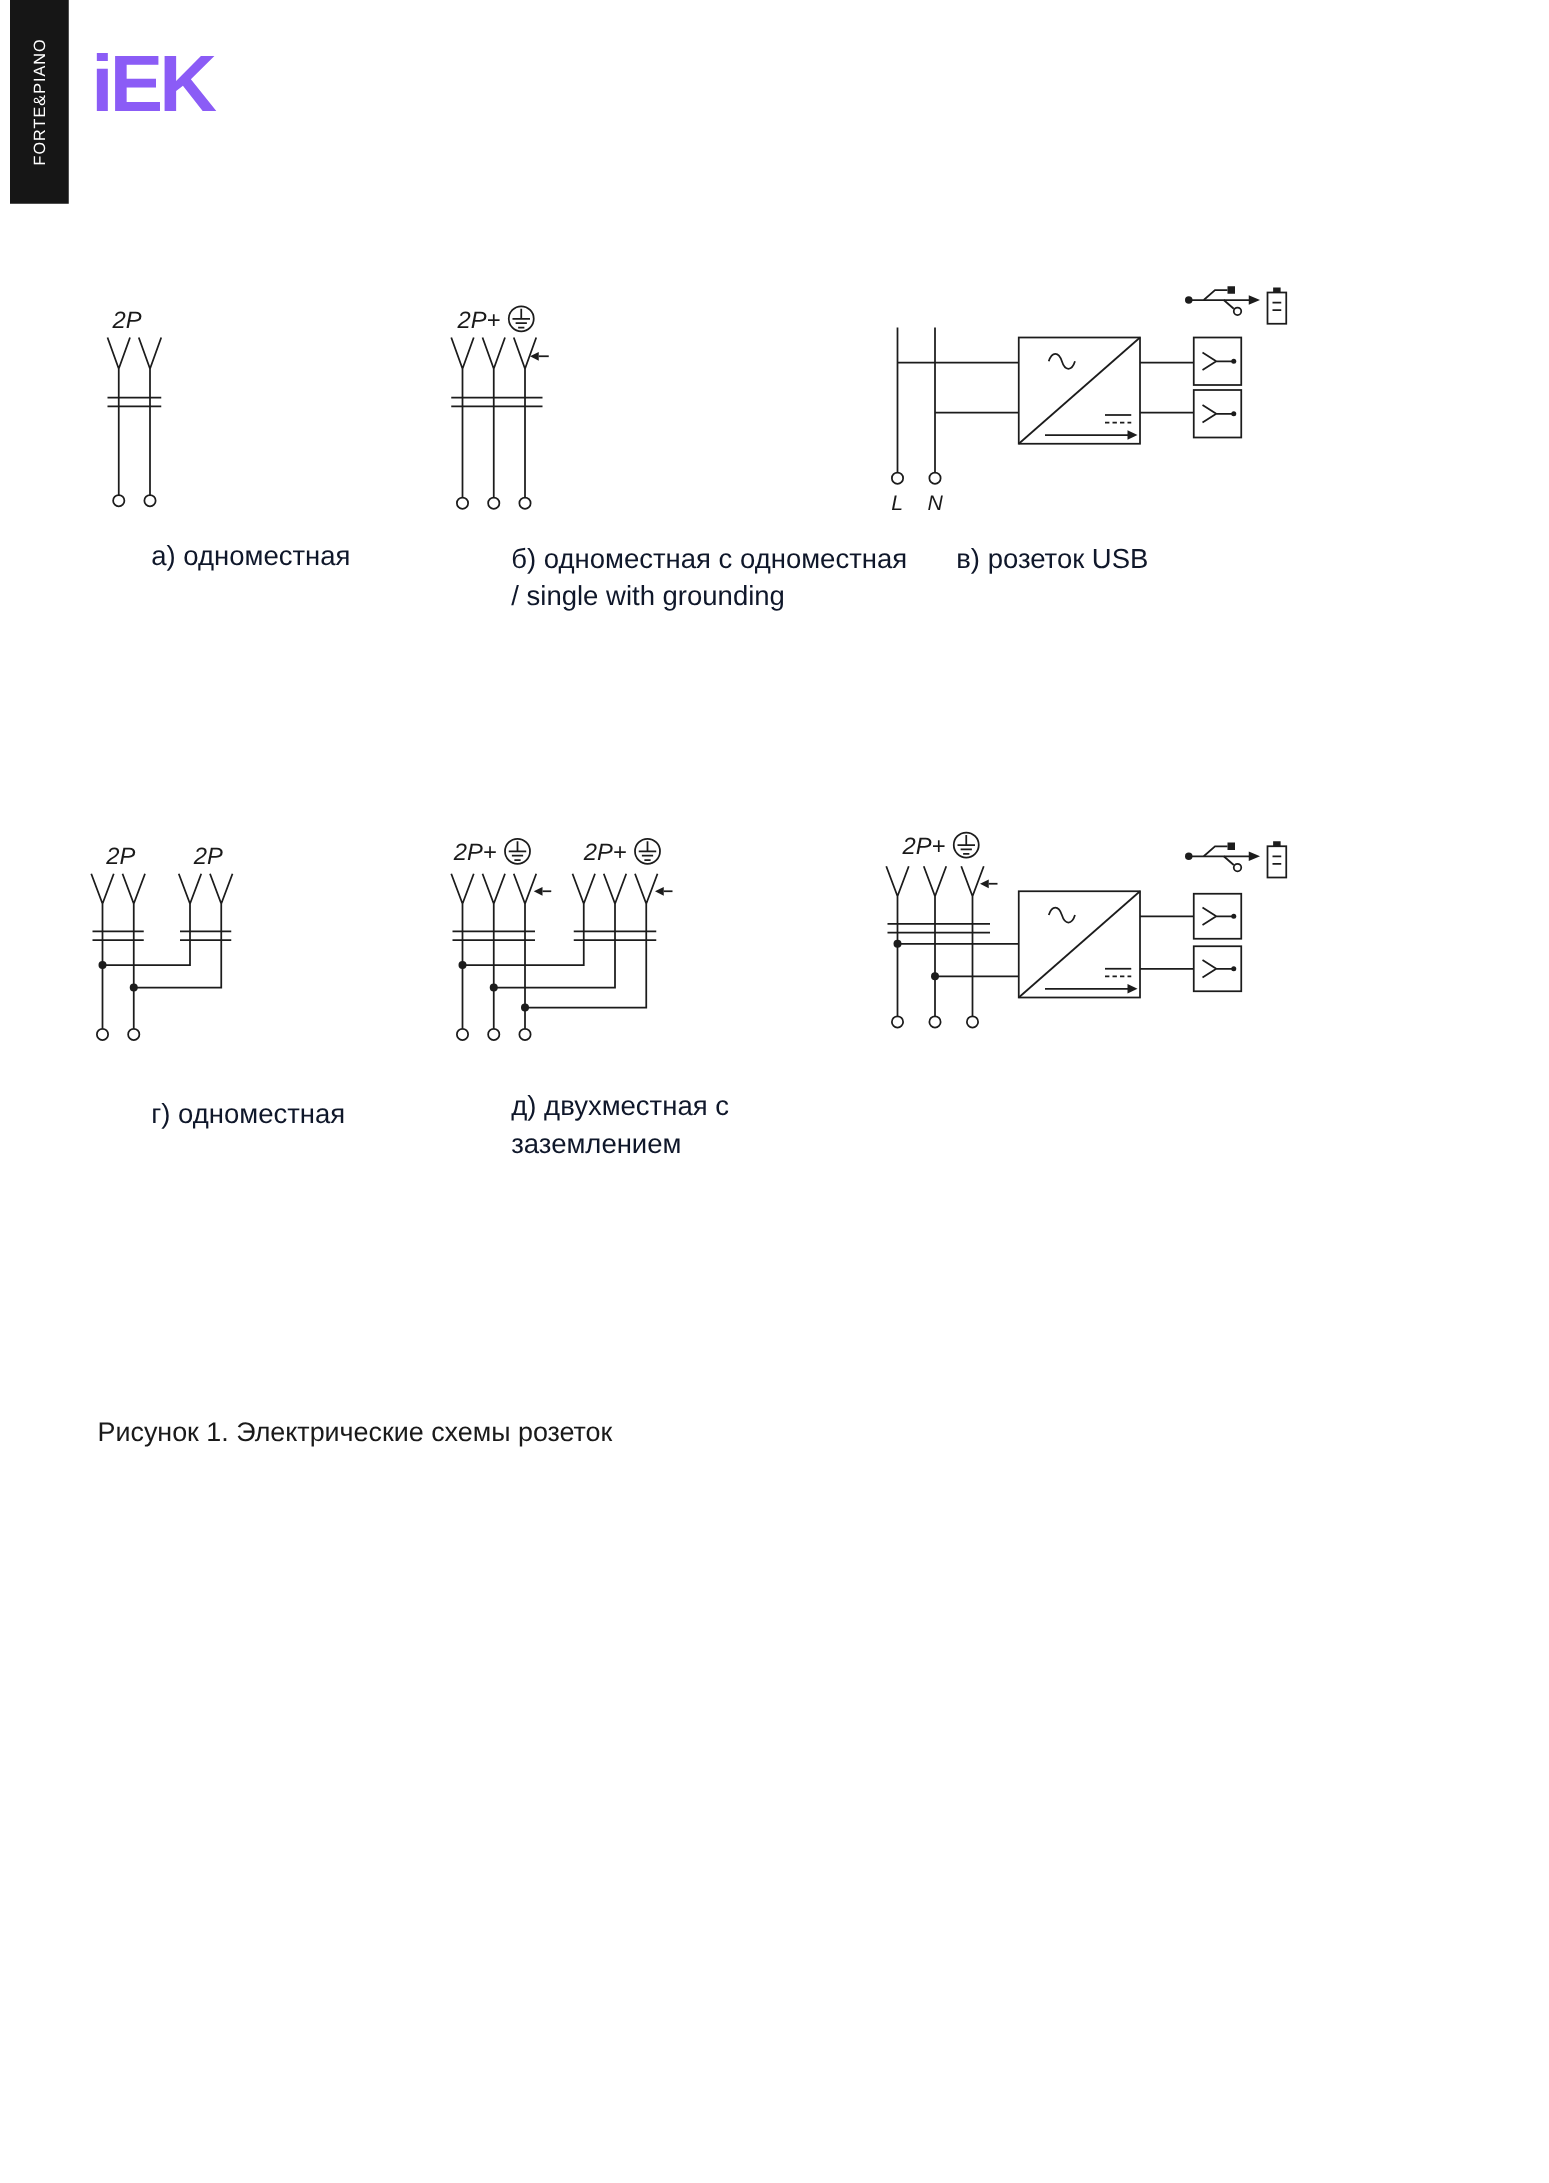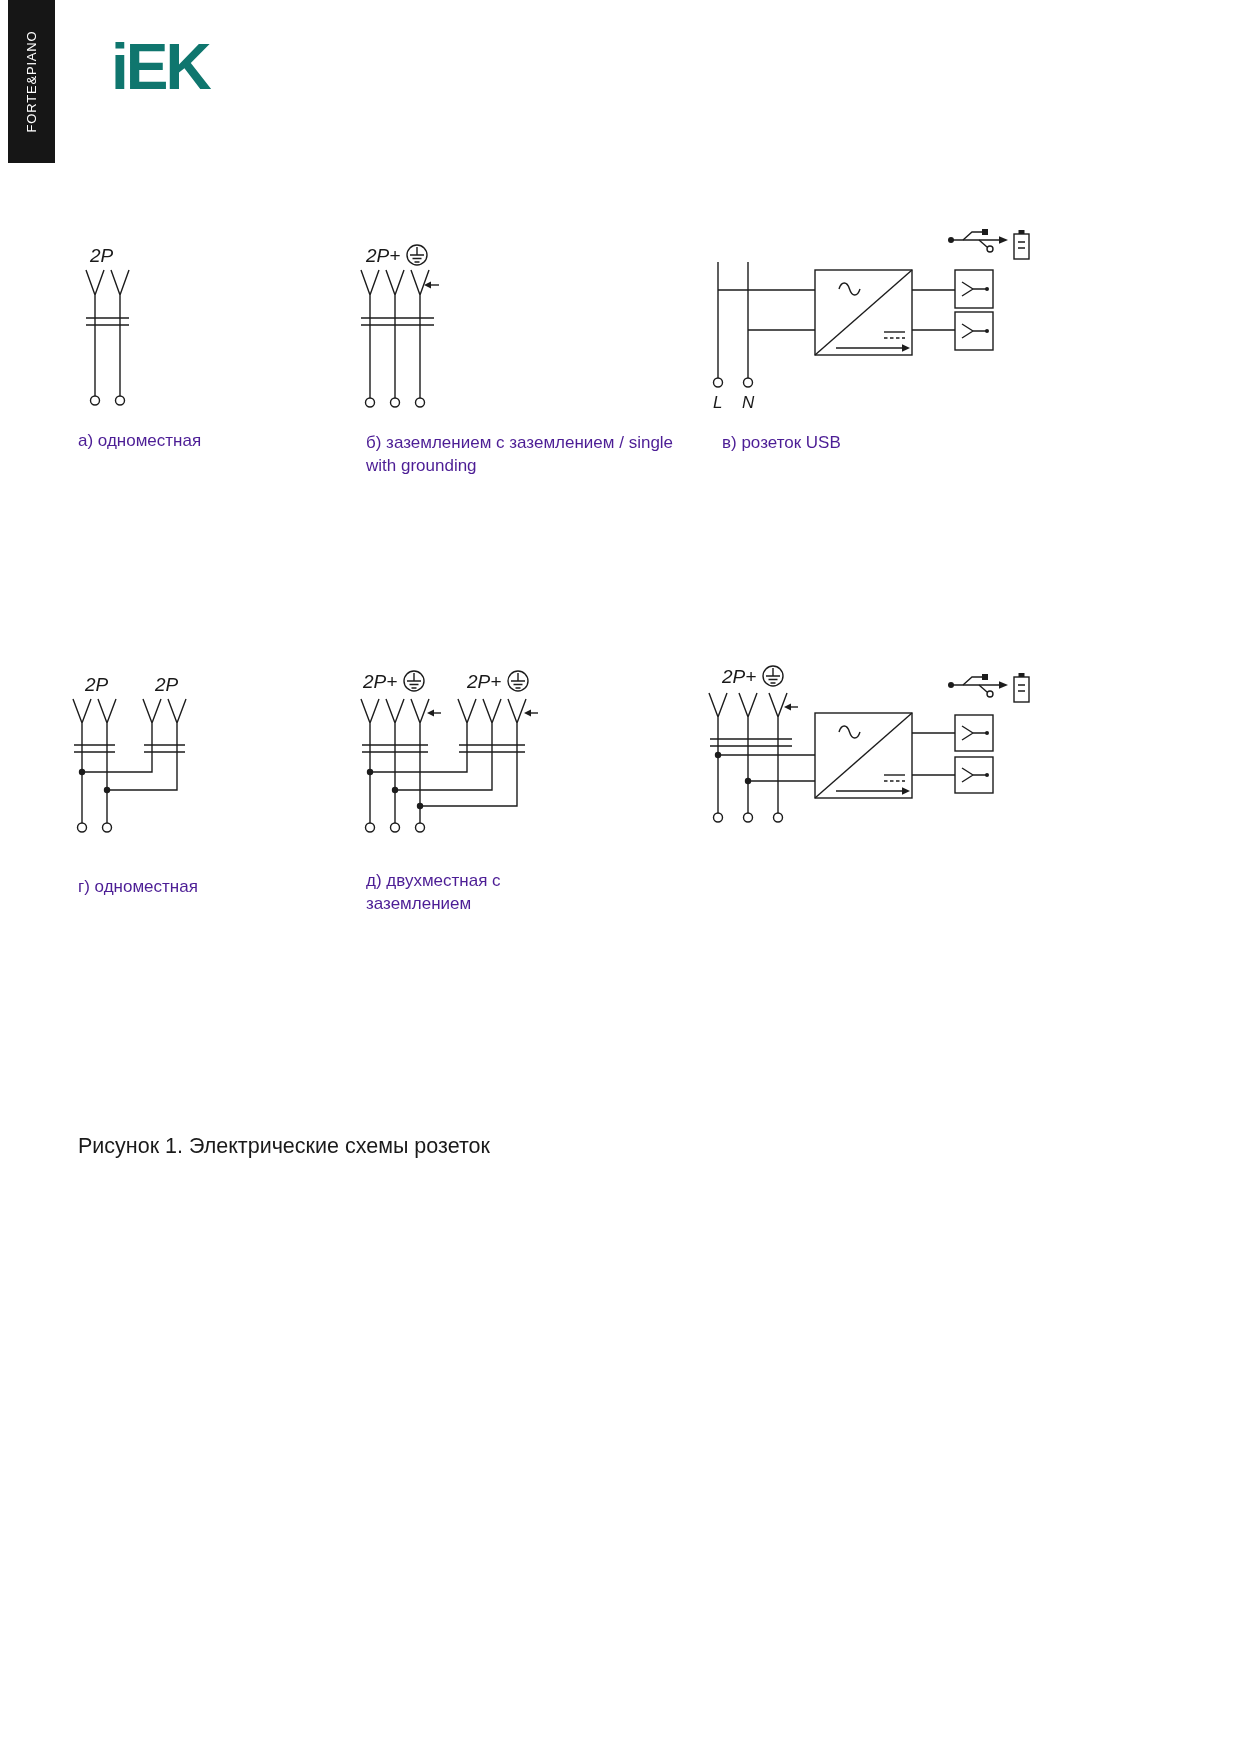--- a/index.html
+++ b/index.html
@@ -11,34 +11,33 @@
   .brand-bar {
     position:absolute; left:8px; top:0; width:47px; height:163px;
     background:#161616; display:flex; align-items:center; justify-content:center;
   }
   .brand-bar-text {
     transform:rotate(-90deg); white-space:nowrap; color:#ffffff;
     font-size:13px; letter-spacing:0.8px;
   }
   .logo {
     position:absolute; left:73px; top:30px;
-    font-size:64px; font-weight:900; letter-spacing:-3px; color:#0f766e;
+    font-size:64px; font-weight:900; letter-spacing:-3px; color:#8b5cf6;
     font-family:"Liberation Sans", sans-serif;
-    margin-left:38px;
   }
   .diagram { position:absolute;font-style:italic; }
   svg { display:block; overflow:visible; }
   .ln { fill:none; stroke:#1c1c1c; stroke-width:1.4; stroke-linejoin:miter; }
   .term { fill:#ffffff; stroke:#1c1c1c; stroke-width:1.4; }
   .dot { fill:#1c1c1c; stroke:none; }
   .fill { fill:#1c1c1c; stroke:none; }
   svg text { font-family:"Liberation Sans", sans-serif; font-size:19px; fill:#1a1a1a; }
   svg text.small { font-size:17px; }
   .caption {
-    position:absolute; font-size:17px; line-height:1.35; color:#4c1d95;
+    position:absolute; font-size:22px; line-height:1.35; color:#0f172a;margin-left:43px;
   }
   .figure-caption {
     position:absolute; left:78px; top:1134px; font-size:21.5px; color:#1a1a1a;
   }
 </style>
 </head>
 <body>
 
 <div class="page">
 
@@ -73,21 +72,21 @@
       <g>
         <path class="ln" d="M99,57 L91,57"></path>
         <path class="fill" d="M84,57 L91,53.5 L91,60.5 Z"></path>
       </g>
       <path class="ln" d="M21,90 L94,90 M21,97 L94,97"></path>
       <circle class="term" cx="30" cy="174.5" r="4.5"></circle>
       <circle class="term" cx="55" cy="174.5" r="4.5"></circle>
       <circle class="term" cx="80" cy="174.5" r="4.5"></circle>
     </svg>
   </div>
-  <div class="caption" style="left:366px;top:432px;width:320px">б) заземлением с заземлением / single with grounding</div>
+  <div class="caption" style="left:366px;top:432px;width:320px">б) одноместная с одноместная / single with grounding</div>
 
   <div class="diagram" style="left:700px;top:218px">
     <svg width="340" height="200" viewBox="0 0 340 200">
       <path class="ln" d="M18,44 L18,160 M48,44 L48,160"></path>
       <circle class="term" cx="18" cy="164.5" r="4.5"></circle>
       <circle class="term" cx="48" cy="164.5" r="4.5"></circle>
       <text class="small" x="13" y="190">L</text>
       <text class="small" x="42" y="190">N</text>
       <path class="ln" d="M18,72 L115,72 M48,112 L115,112"></path>
       <rect class="ln" x="115" y="52" width="97" height="85"></rect>

